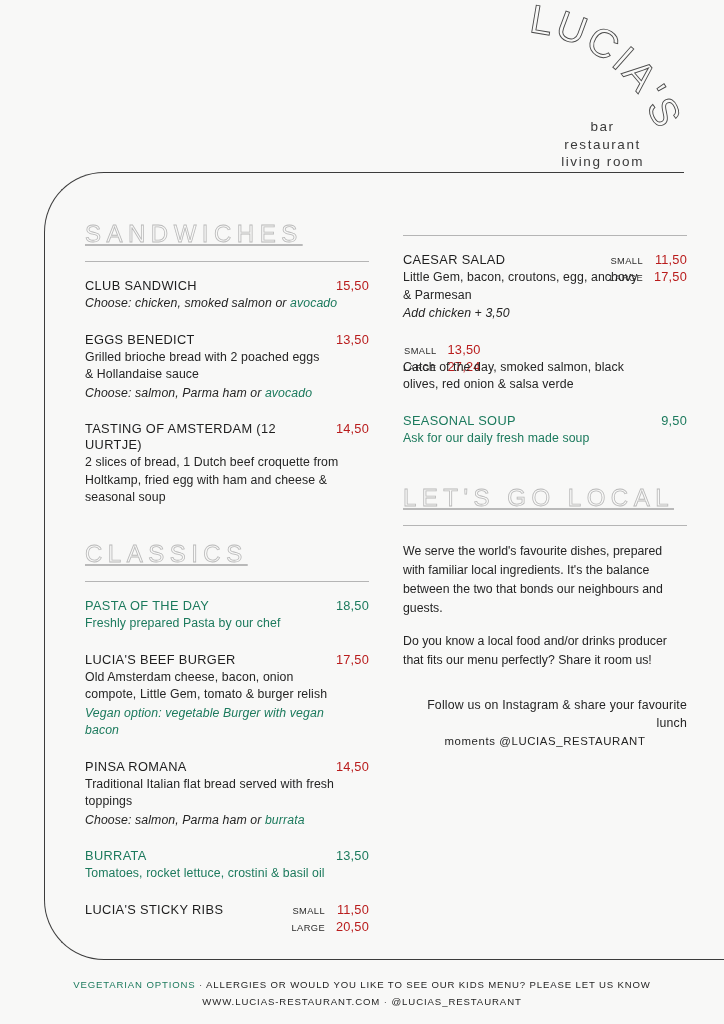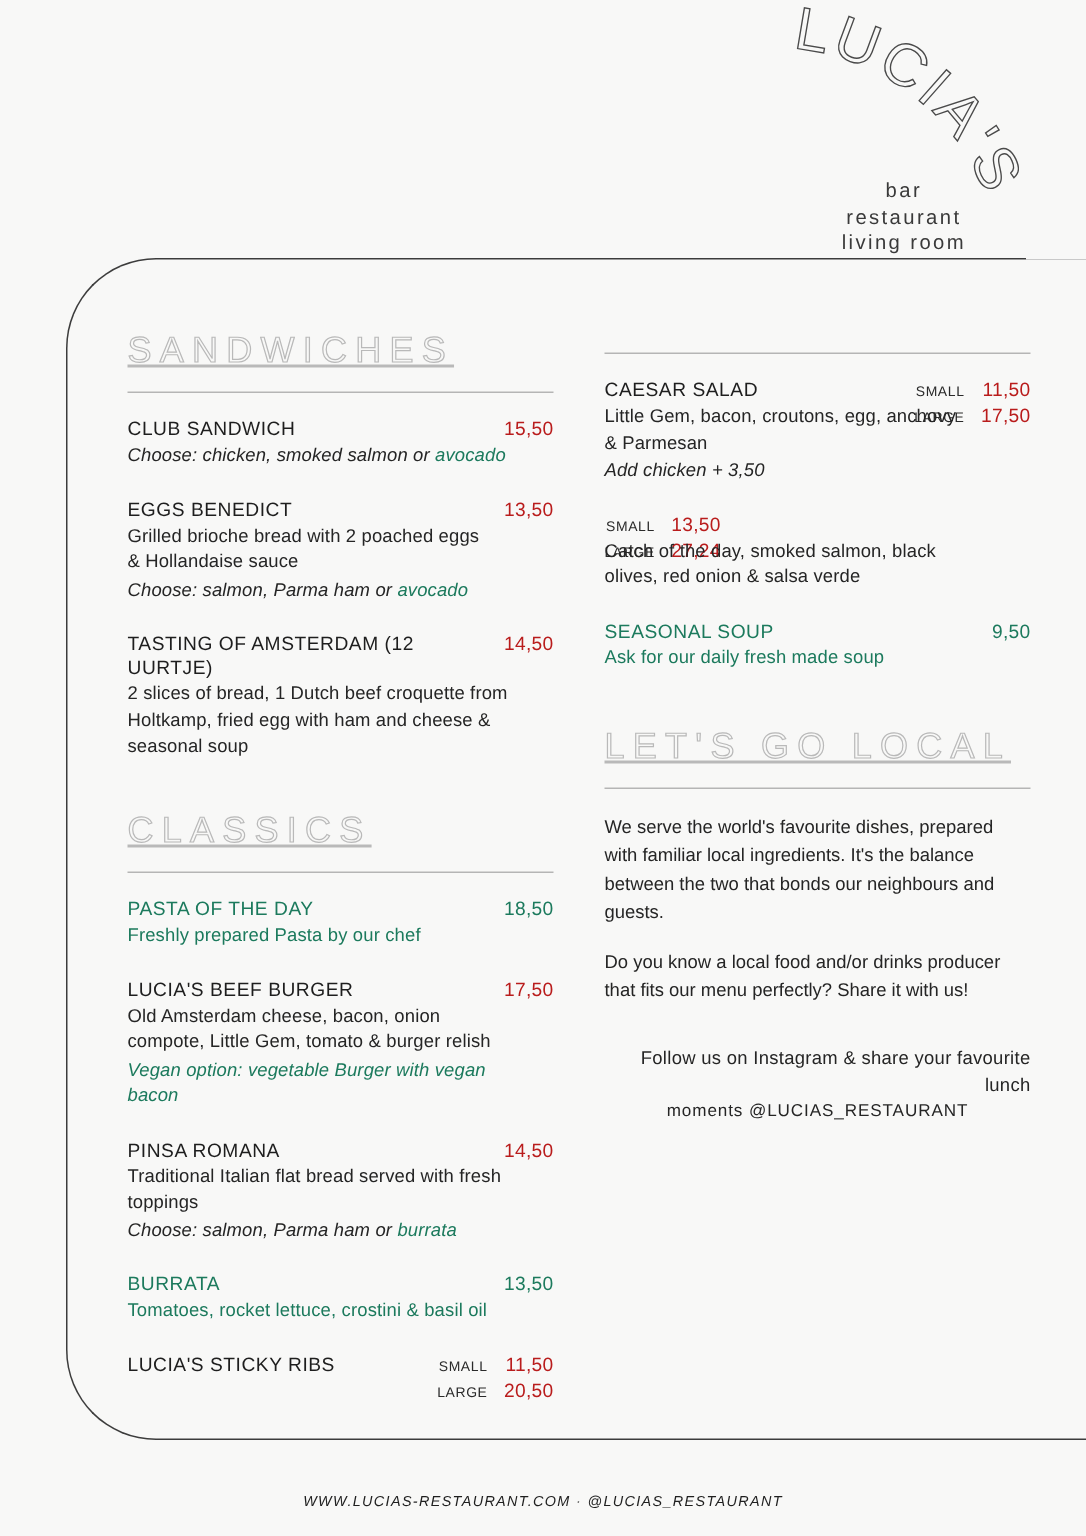--- a/index.html
+++ b/index.html
@@ -196,21 +196,21 @@
     right: 0;
     bottom: 14px;
     text-align: center;
     font-family: "Liberation Sans", sans-serif;
     font-size: 9.6px;
     letter-spacing: 0.85px;
     color: #1f1f1f;
     line-height: 17px;
   }
   .footer .veg { color: #1c7a5d; }
-  .footer .line2 { letter-spacing: 0.9px; font-style: italic; }
+  .footer .line2 { letter-spacing: 0.9px; }
 
   .sep { color: #555; }
 </style>
 </head>
 <body>
 
 <div id="page">
 
   <div class="logo-block">
     <div class="logo-arc">
@@ -400,32 +400,35 @@
             <div class="desc green">Ask for our daily fresh made soup</div>
           </div>
         </div>
 
         <div style="margin-top:38px;">
           <div class="section-title">LET'S GO LOCAL</div>
           <div class="section-rule"></div>
 
           <div class="local-body">
             <p>We serve the world's favourite dishes, prepared with familiar local ingredients. It's the balance between the two that bonds our neighbours and guests.</p>
-            <p>Do you know a local food and/or drinks producer that fits our menu perfectly? Share it with us!</p>
+            <p>Do you know a local food and/or drinks producer that fits our menu perfectly? Share it room us!</p>
           </div>
 
           <div class="insta">
             <div>Follow us on Instagram &amp; share your favourite lunch</div>
             <div class="handle">moments @LUCIAS_RESTAURANT</div>
           </div>
         </div>
       </div>
 
     </div>
   </div>
 
   <div class="footer">
+    <div>
+      <span class="veg">VEGETARIAN OPTIONS</span><span class="sep"> · </span><span>ALLERGIES OR WOULD YOU LIKE TO SEE OUR KIDS MENU? PLEASE LET US KNOW</span>
+    </div>
     <div class="line2">
       <span>WWW.LUCIAS-RESTAURANT.COM</span><span class="sep"> · </span><span>@LUCIAS_RESTAURANT</span>
     </div>
   </div>
 
 </div>
 
 </body></html>

